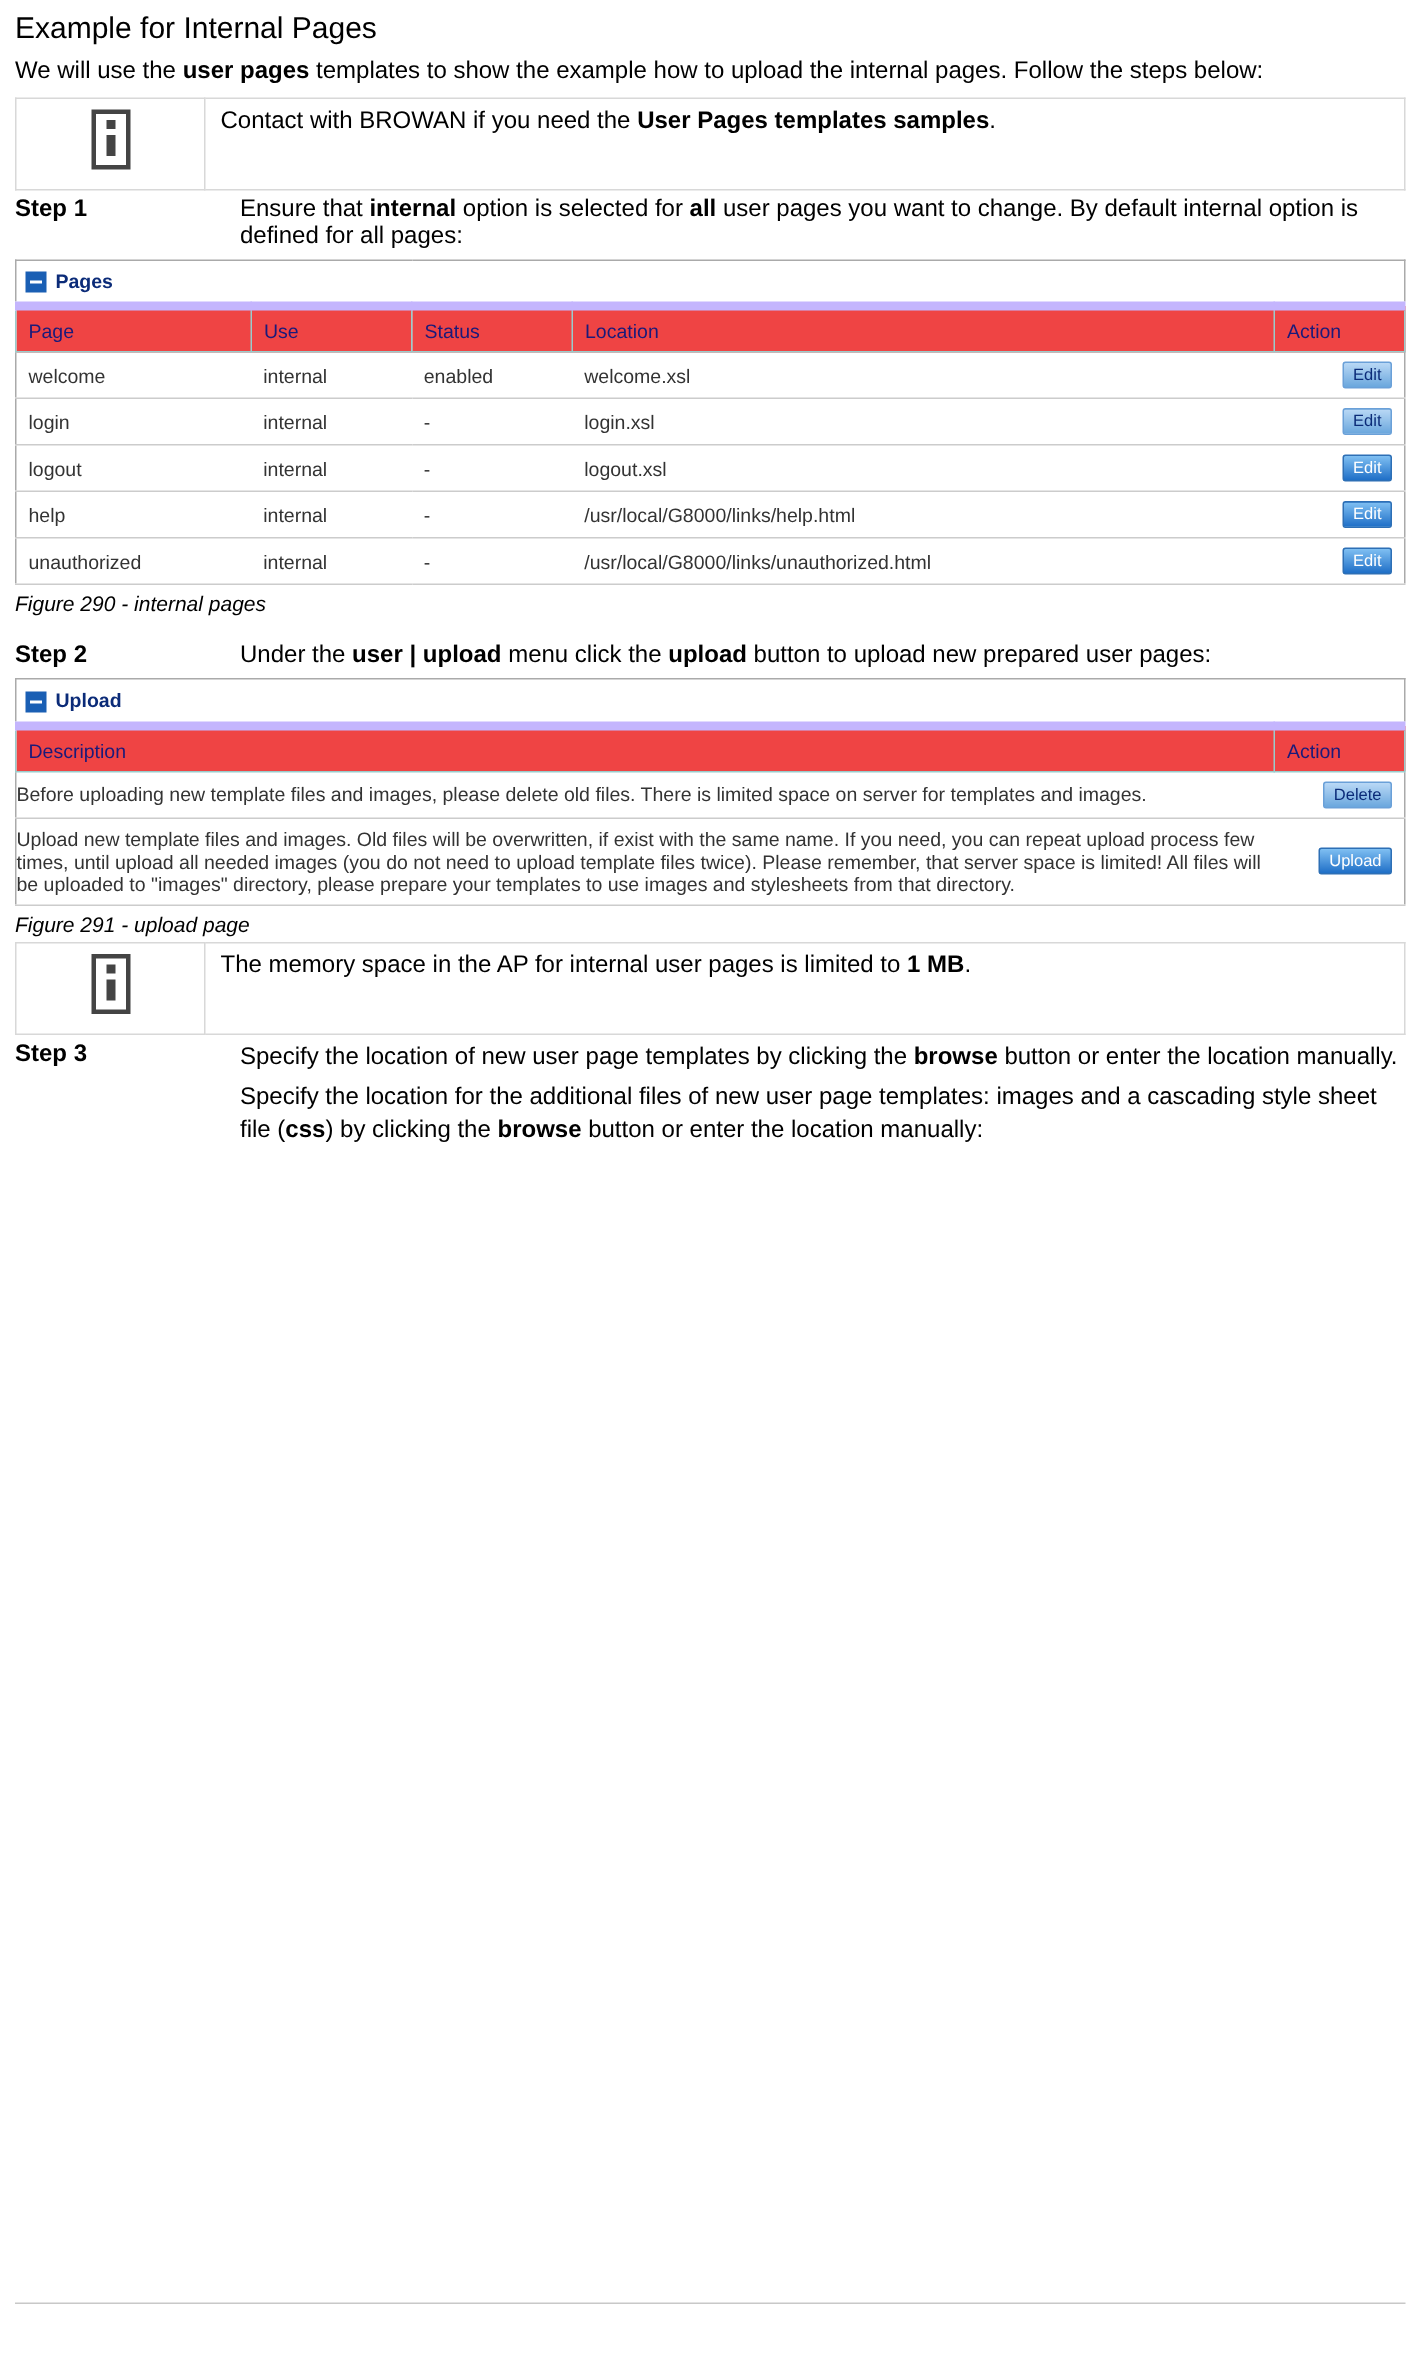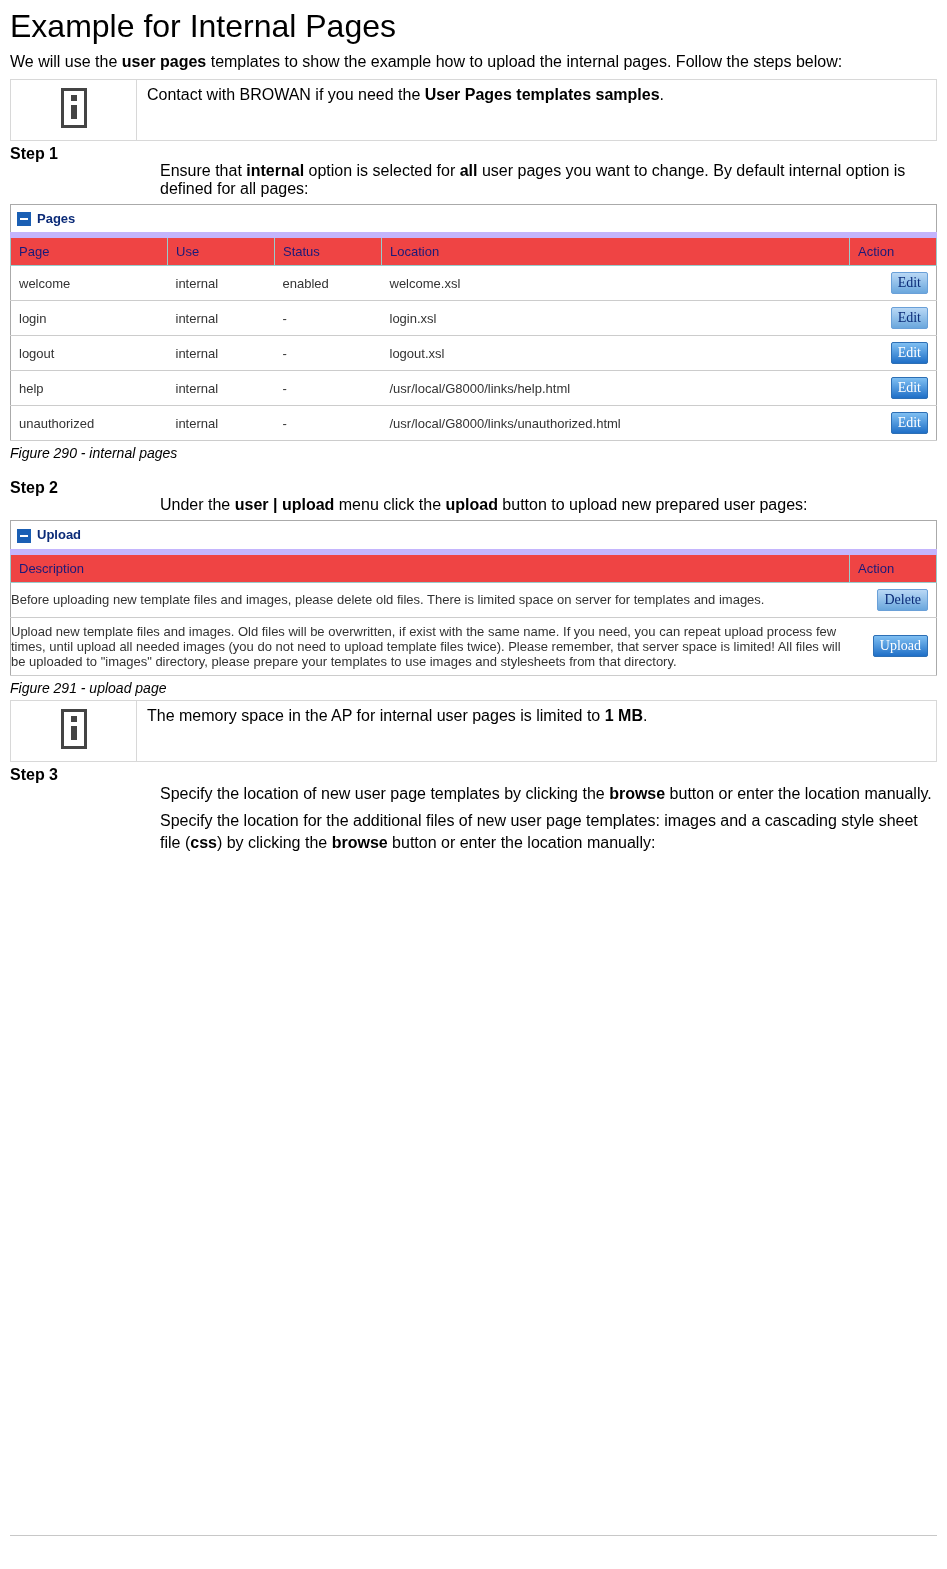--- a/index.html
+++ b/index.html
@@ -14,21 +14,21 @@
   }
   .header-row {
     display: flex;
     justify-content: space-between;
     color: #5b7a99;
     font-style: italic;
     font-size: 16px;
     margin-bottom: 28px;
   }
   h2.section-title {
-    font-size: 32px;
+    font-size: 20px;
     font-weight: normal;
     margin: 0 0 6px 0;
     color: #000;
   }
   p { margin: 0 0 6px 0; line-height: 1.35; }
 
   .info-box {
     border: 1px solid #701a75;
     border-collapse: collapse;
     width: 100%;
@@ -62,21 +62,21 @@
     content:"";
     position:absolute;
     top:14px; left:7px;
     width:6px; height:14px;
     background:#444;
   }
 
   .step-block { margin-bottom: 6px; }
   .step-row { display:flex;justify-content:center; }
   .step-label { width:150px; font-weight:bold; flex-shrink:0; }
-  .step-body { flex:1;margin-top:17px; }
+  .step-body { flex:1; }
 
   
   .ui-table {
     width: 100%;
     border:1px solid #aaa;
     border-collapse: collapse;
     font-size: 13px;
     color:#333;
     background:#fff;
     margin-top:6px;
@@ -112,28 +112,27 @@
     border:1px solid #9cc;
   }
   .ui-body td {
     padding:6px 8px;
     border-top:1px solid #eab308;
     border-bottom:1px solid #ccc;
   }
   .ui-body tr td:last-child { text-align:right; width:70px; }
   .btn {
     display:inline-block;
-    font-size:14px;
+    font-size:11px;
     padding:2px 6px;
     border:1px solid #6aa0d8;
     background:linear-gradient(#b9d8f5,#6aa7dd);
     color:#0b2b78;
     border-radius:2px;
     cursor:pointer;
-    font-family:Liberation Serif, serif;
   }
   .btn-hi {
     background:linear-gradient(#7fbff2,#1f6fc7);
     color:#fff;
     border:1px solid #2d6fb5;
   }
 
   .fig-caption {
     font-style: italic;
     font-size: 14px;

